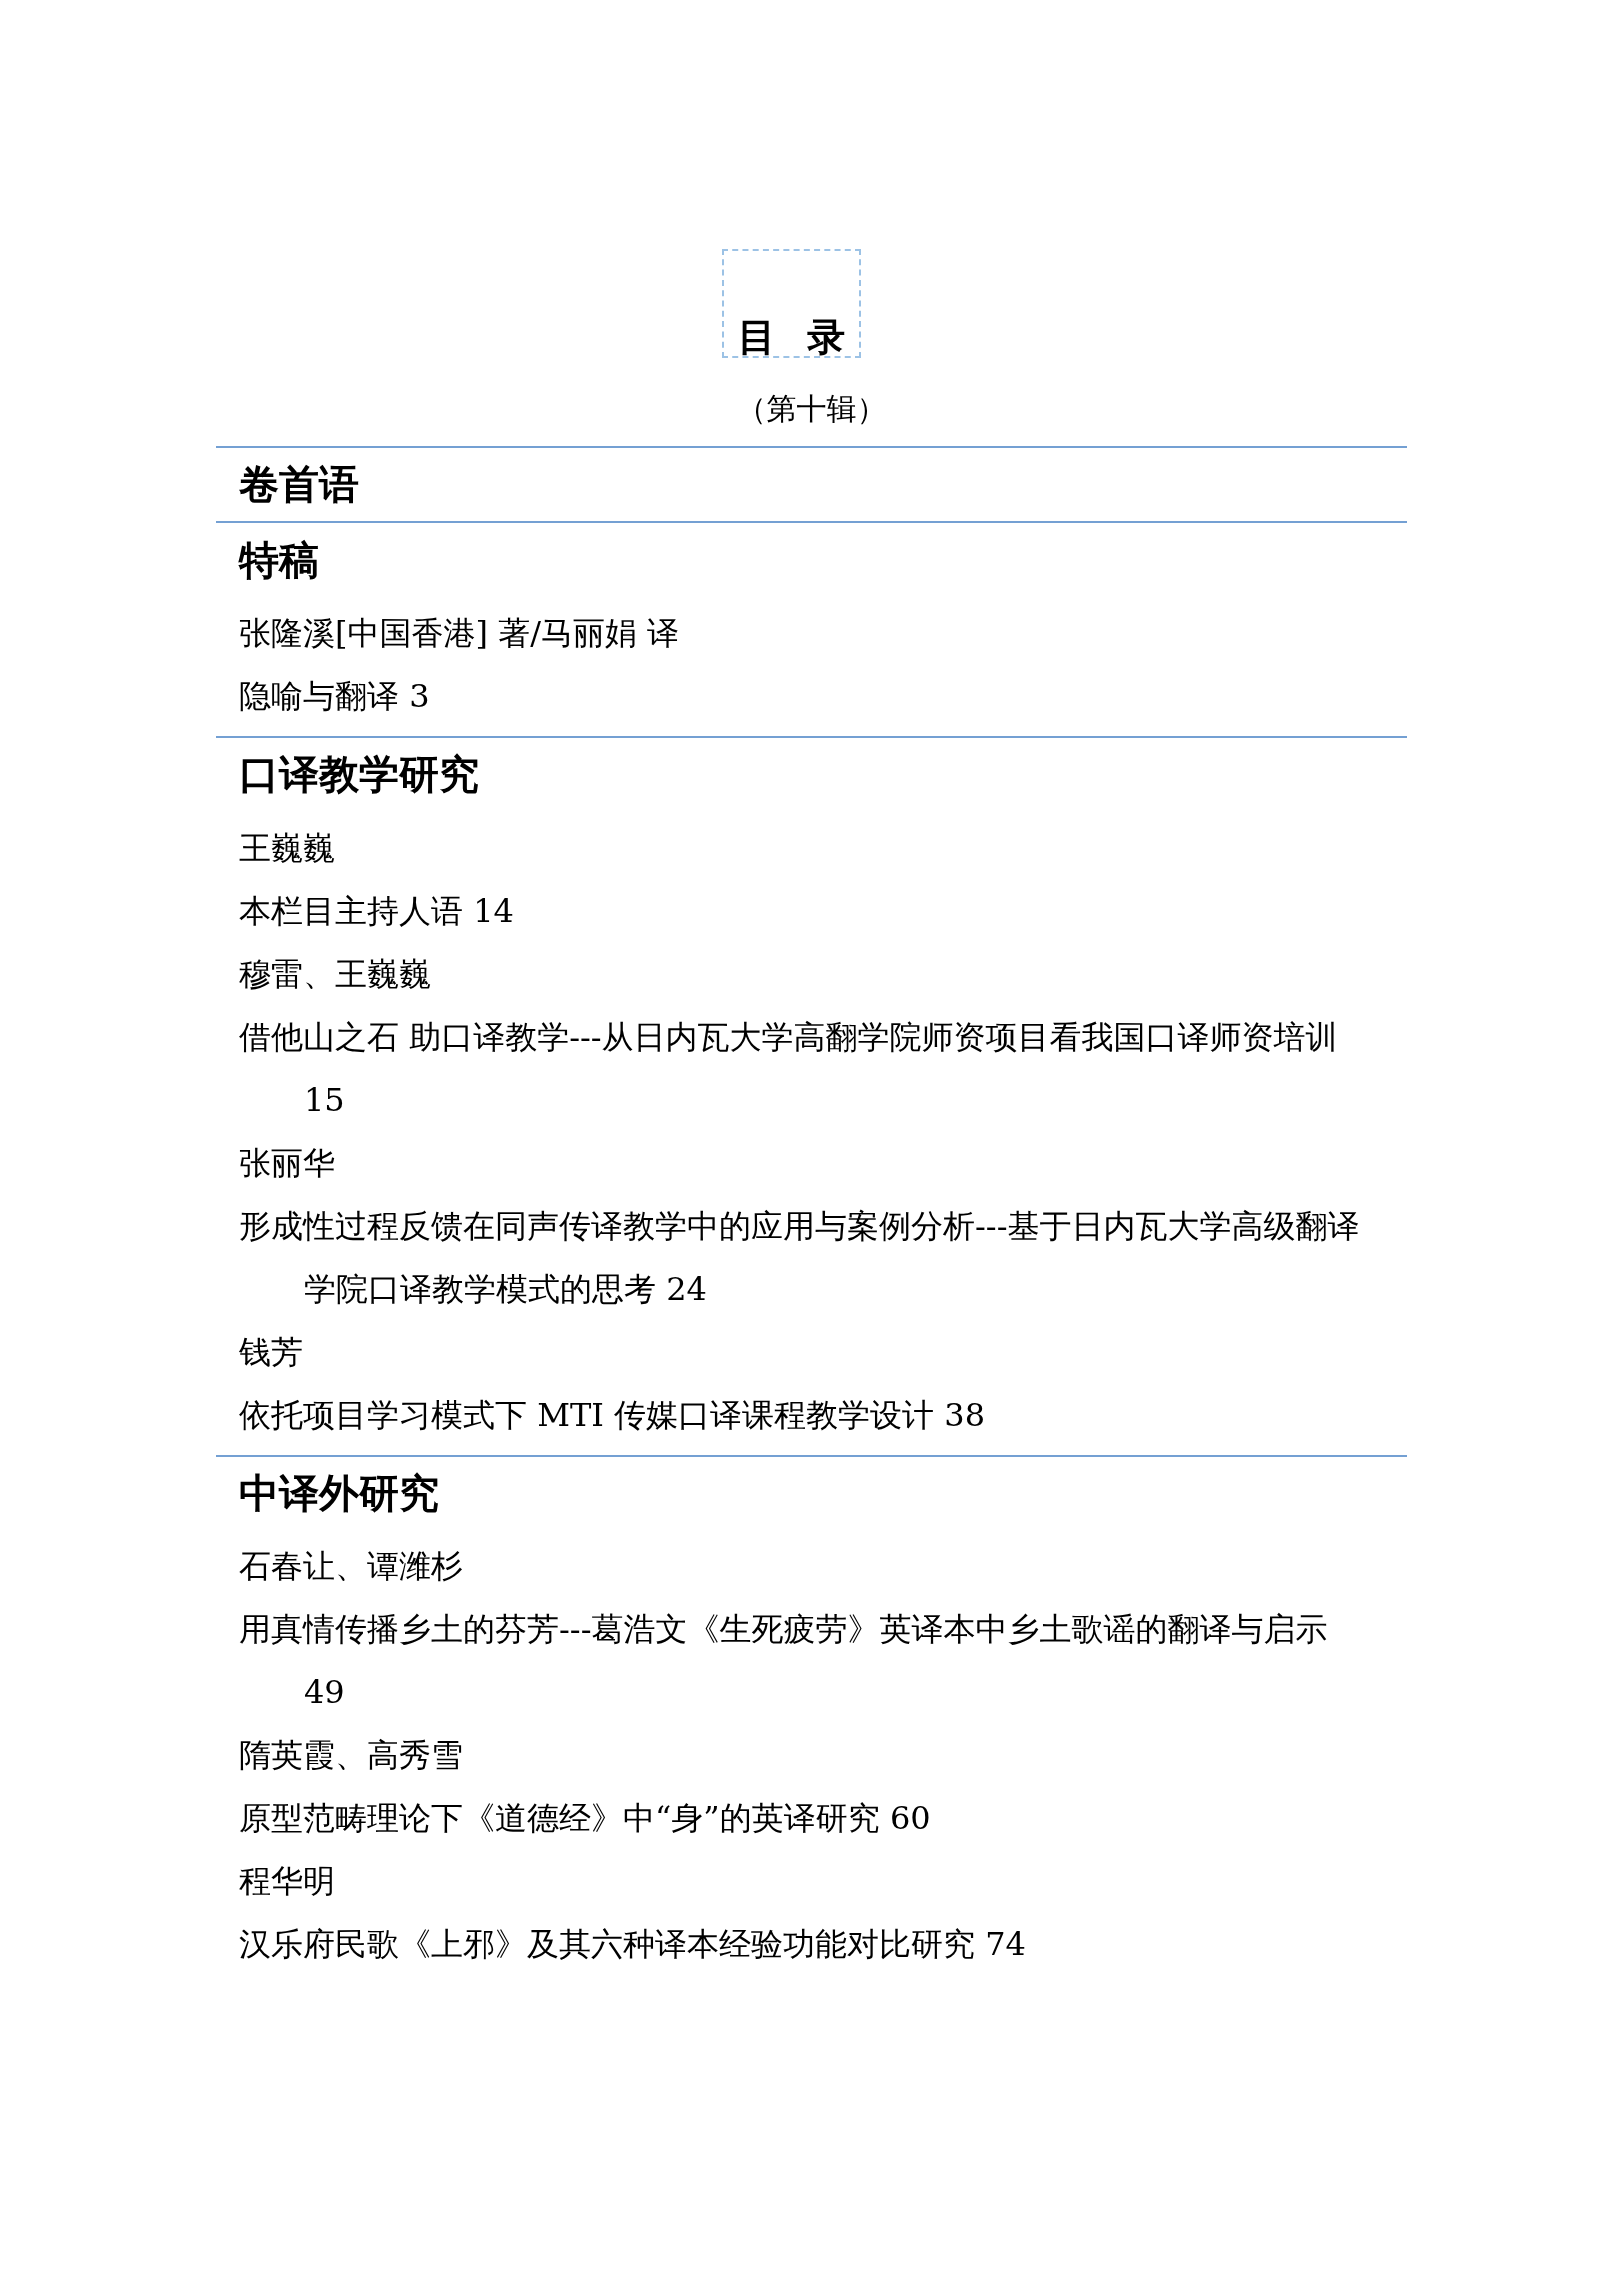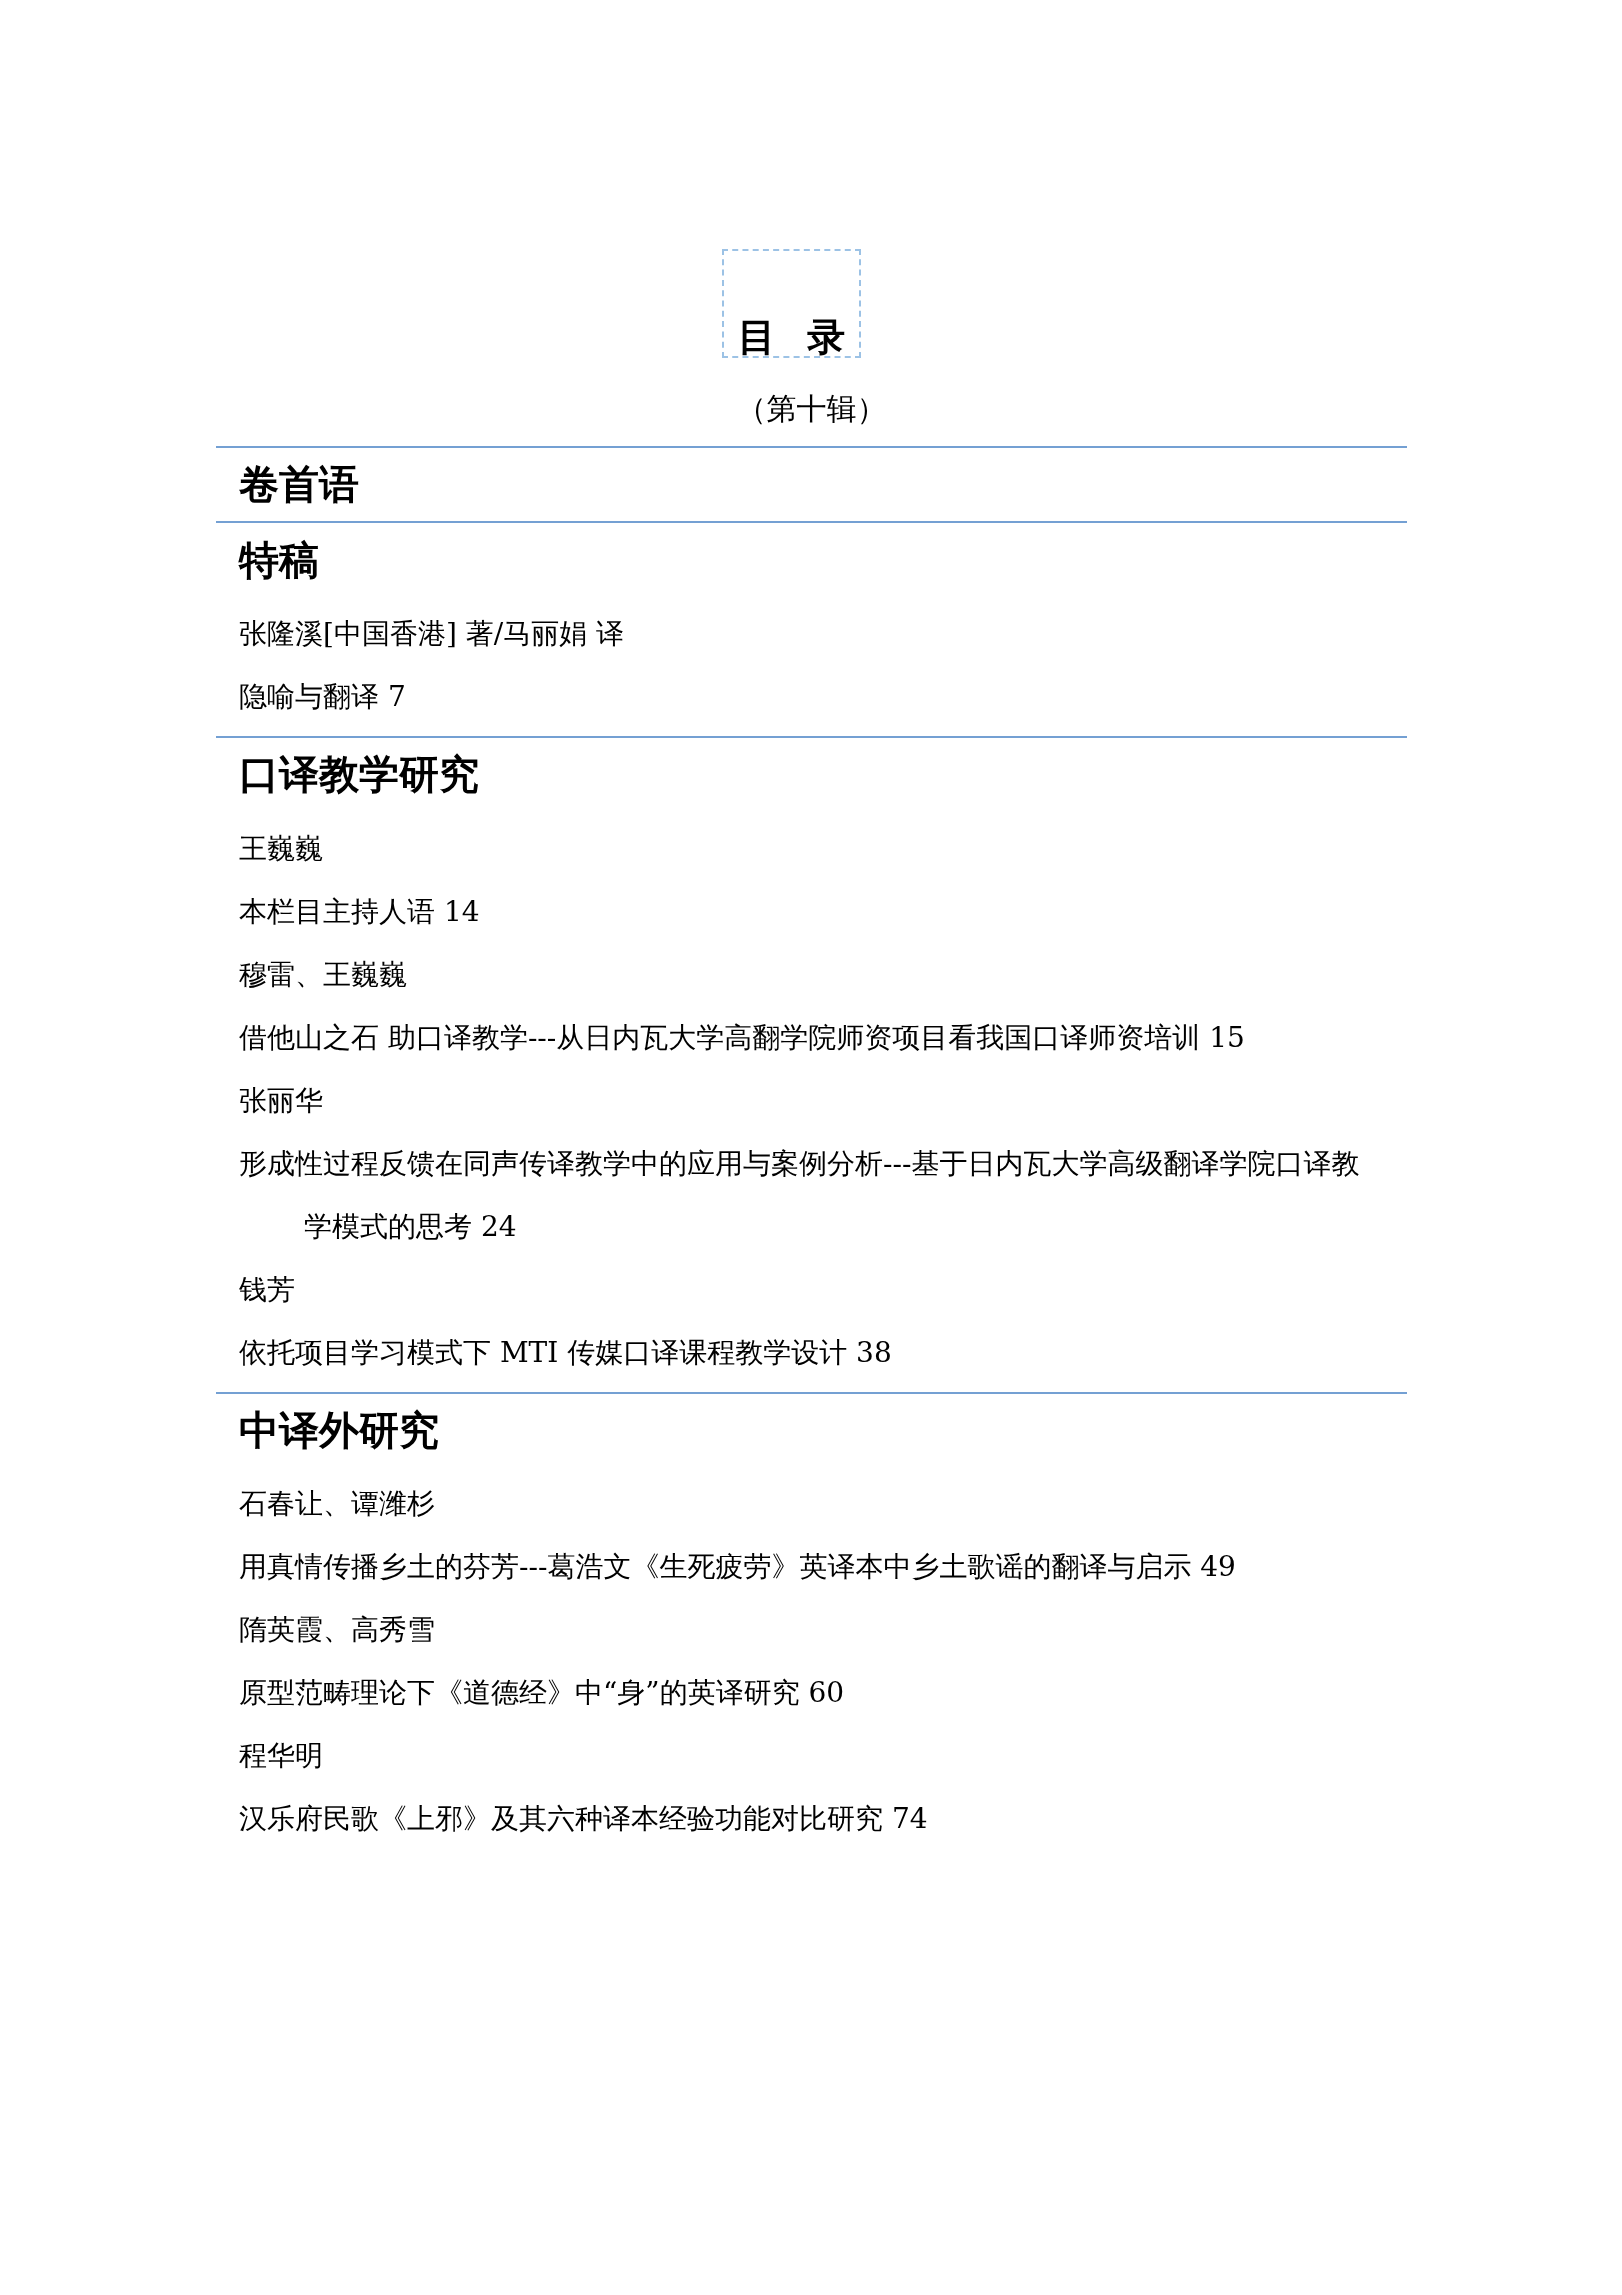--- a/index.html
+++ b/index.html
@@ -57,21 +57,21 @@
     font-family: "DejaVu Sans", sans-serif;
     font-weight: 700;
     font-size: 40px;
     line-height: 34px;
     padding: 19.6px 0 20px 23px;
   }
   .items {
     padding: 5.2px 0 7.9px 0;
   }
   .item {
-    font-size: 28px;
+    font-size: 32px;
     line-height: 63px;
     padding-left: 88px;   
     padding-right: 33px;
     text-indent: -65px;   
     font-family: "DejaVu Serif", serif;
   }
 </style>
 </head>
 <body>
 
@@ -86,21 +86,21 @@
   <div class="content">
 
     <div class="section">
       <div class="section-header">卷首语</div>
     </div>
 
     <div class="section">
       <div class="section-header">特稿</div>
       <div class="items">
         <div class="item">张隆溪[中国香港] 著/马丽娟 译</div>
-        <div class="item">隐喻与翻译 7</div>
+        <div class="item">隐喻与翻译 3</div>
       </div>
     </div>
 
     <div class="section">
       <div class="section-header">口译教学研究</div>
       <div class="items">
         <div class="item">王巍巍</div>
         <div class="item">本栏目主持人语 14</div>
         <div class="item">穆雷、王巍巍</div>
         <div class="item">借他山之石 助口译教学---从日内瓦大学高翻学院师资项目看我国口译师资培训 15</div>

